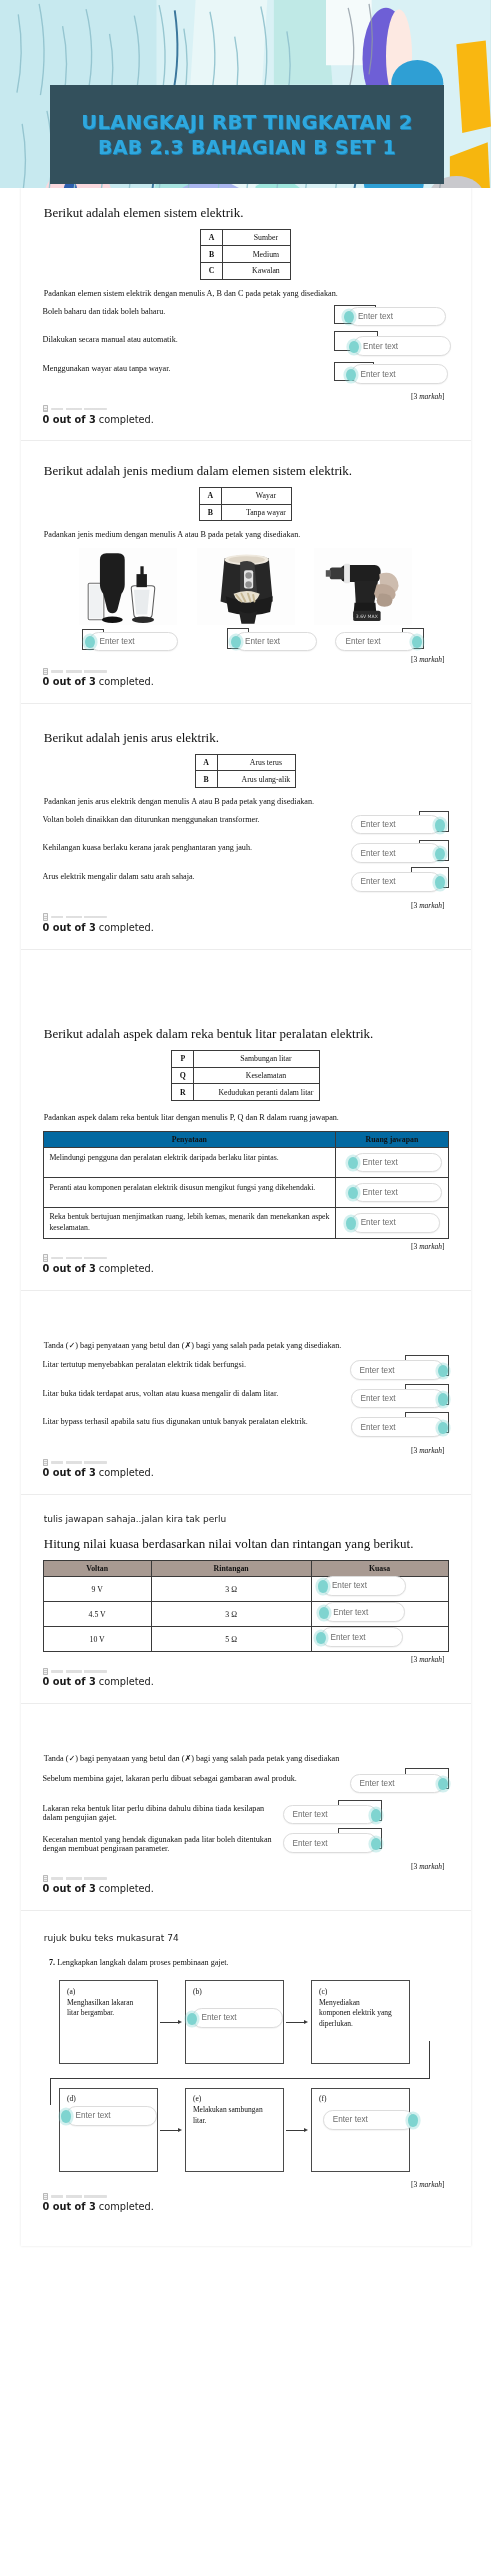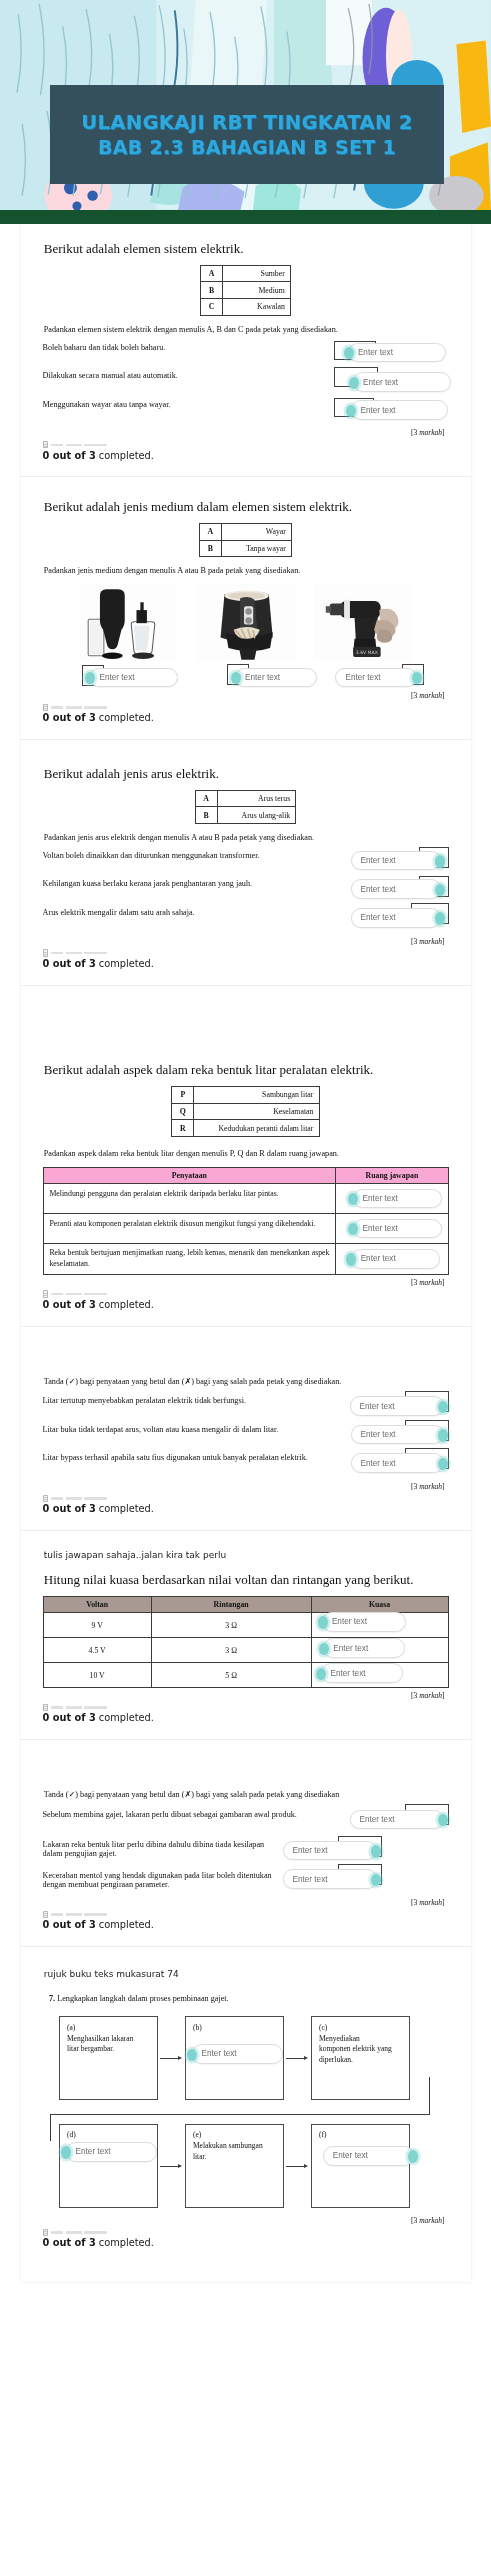--- a/index.html
+++ b/index.html
@@ -8,21 +8,21 @@
     width:491px;
     background:#ffffff;
     font-family:"Liberation Sans", sans-serif;
     -webkit-font-smoothing:antialiased;
   }
 
   
   .hero {
     position:relative;
     width:491px;
-    height:224px;
+    height:188px;
     overflow:hidden;
     background:#14532d;
   }
   .hero-bg { position:absolute; inset:0; }
   .hero-title-box {
     position:absolute;
     left:50px; top:85px;
     width:394px; height:99px;
     background:#33505c;
     display:flex; flex-direction:column;
@@ -63,21 +63,21 @@
   table.ltab { border-collapse:collapse; margin:0 auto 9px auto; }
   table.ltab td {
     border:0.7px solid #3a3a3a;
     font-family:"Liberation Serif", serif;
     font-size:7.8px;
     padding:3.3px 5.2px;
     color:#111;
     background:#fff;
   }
   table.ltab td.key { width:22px; text-align:center; font-weight:bold; }
-  table.ltab td.val { min-width:68px; text-align:right; padding-left:24px; }
+  table.ltab td.val { min-width:68px; text-align:center; padding-left:24px; }
 
   .instr {
     font-family:"Liberation Serif", serif;
     font-size:8.2px;
     color:#101010;
     margin:6.5px 0 9px 1.3px;
   }
 
   
   .srow {
@@ -179,21 +179,21 @@
   
   .photos { display:flex; justify-content:center; align-items:flex-end; gap:19.6px; margin:2.6px 0 6.5px 0; }
 
   
   .photo-ans { display:flex; align-items:center; gap:19.6px; margin:2.6px 0 3.9px 5.2px; }
 
   
   table.btab { width:100%; border-collapse:collapse; margin-bottom:2.6px; }
   table.btab th {
     border:0.8px solid #3a3a3a;
-    background:#f9a8d4;
+    background:#0369a1;
     font-family:"Liberation Serif", serif;
     font-size:7.8px;
     font-weight:bold;
     color:#111;
     padding:3.3px 2.6px;
     text-align:center;
   }
   table.btab td {
     border:0.8px solid #3a3a3a;
     font-family:"Liberation Serif", serif;

